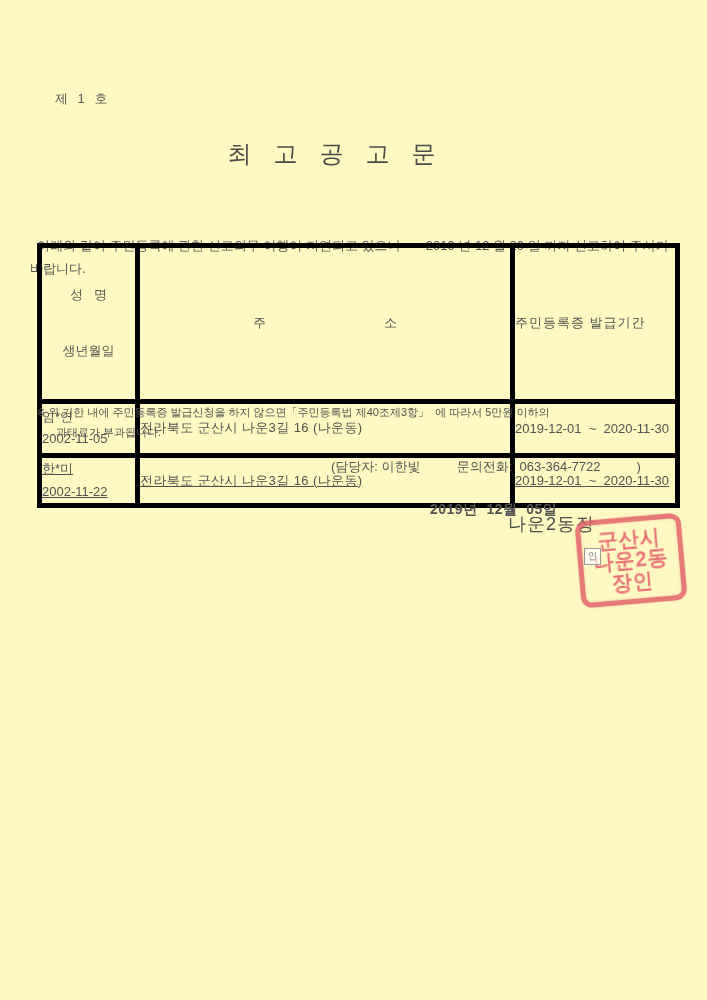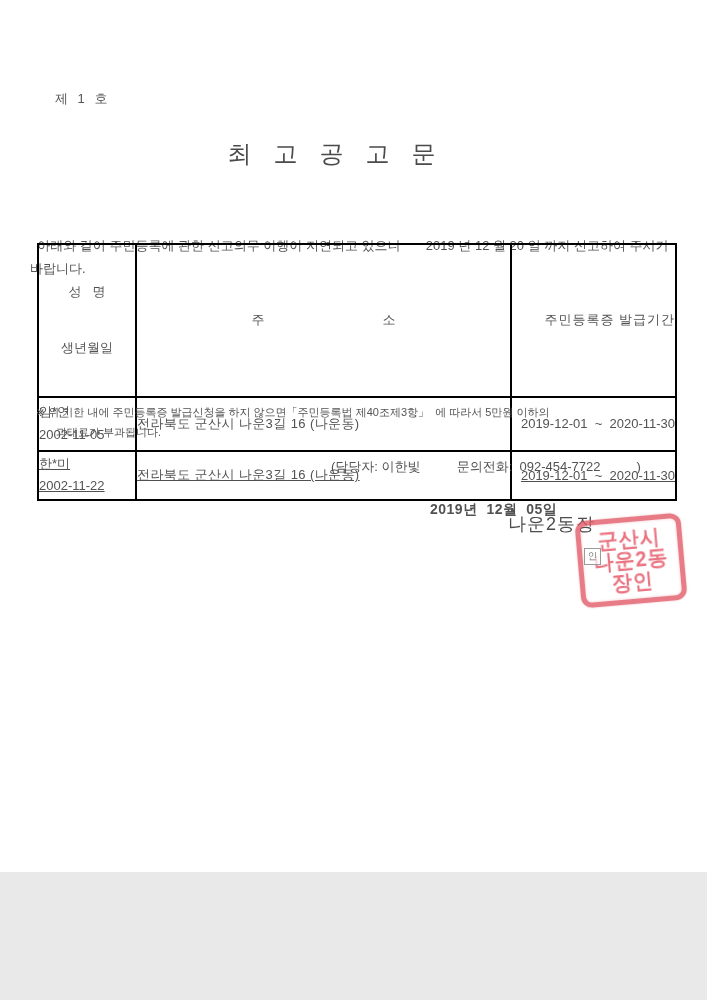--- a/index.html
+++ b/index.html
@@ -1,21 +1,21 @@
 <!DOCTYPE html>
 <html><head>
 <meta charset="utf-8">
 <style>
   html, body { margin: 0; padding: 0; background: #e9e9e9; }
   .page {
     position: relative;
     width: 707px;
-    height: 872px;
+    height: 1000px;
     margin: 0 auto;
-    background: #ffffff;
+    background: #fef9c3;
     font-family: "Liberation Sans", "DejaVu Sans", sans-serif;
     color: #505050;
     overflow: hidden;
   }
   .doc-number {
     position: absolute;
     left: 55px; top: 90px;
     font-size: 13px;
     letter-spacing: 3px;
     color: #565656;
@@ -41,41 +41,41 @@
   }
   .intro .line { white-space: pre; }
   .records {
     position: absolute;
     left: 37px; top: 243px;
     width: 638px;
     border-collapse: collapse;
     table-layout: fixed;
   }
   .records th, .records td {
-    border: 2px solid #000000;
+    border: 5px solid #000000;
     font-size: 13px;
     font-weight: normal;
     color: #525252;
     padding: 0;
     vertical-align: middle;
   }
   .records tr.hdr { height: 40px; }
   .records tr.r1  { height: 54px; }
   .records tr.r2  { height: 49px; text-decoration: underline; }
   .name-head { text-align: center; line-height: 1.45; white-space: pre; }
   .addr-head {
     display: flex;
     justify-content: center;
     gap: 118px;
   }
-  .period-head { text-align: right; letter-spacing: 1px; }
+  .period-head { text-align: left; letter-spacing: 1px; }
   .name-cell { line-height: 1.75; }
   .addr-cell { text-align: left; padding-left: 14px; letter-spacing: 0.4px; }
   .period-cell {
-    text-align: right;
+    text-align: left;
     font-size: 12.5px;
     white-space: pre;
     color: #565656;
   }
   .note {
     position: absolute;
     left: 36px; top: 402px;
     font-size: 11px;
     line-height: 1.85;
     color: #525252;
@@ -195,21 +195,21 @@
       <td class="period-cell">2019-12-01  ~  2020-11-30</td>
     </tr>
   </tbody>
     </table>
 
   <div class="note">
     <div class="line">※ 위 기한 내에 주민등록증 발급신청을 하지 않으면「주민등록법 제40조제3항」  에 따라서 5만원 이하의</div>
     <div class="line indent">과태료가 부과됩니다.</div>
   </div>
 
-  <div class="contact">(담당자: 이한빛          문의전화:  092-454-7722          )</div>
+  <div class="contact">(담당자: 이한빛          문의전화:  063-364-7722          )</div>
 
   <div class="issue-date">2019년  12월  05일</div>
 
   <div class="signer">나운2동장</div>
 
   <div class="seal-placeholder">인</div>
 
   <div class="stamp">
     <div class="stamp-inner">
       <div>군산시</div>

